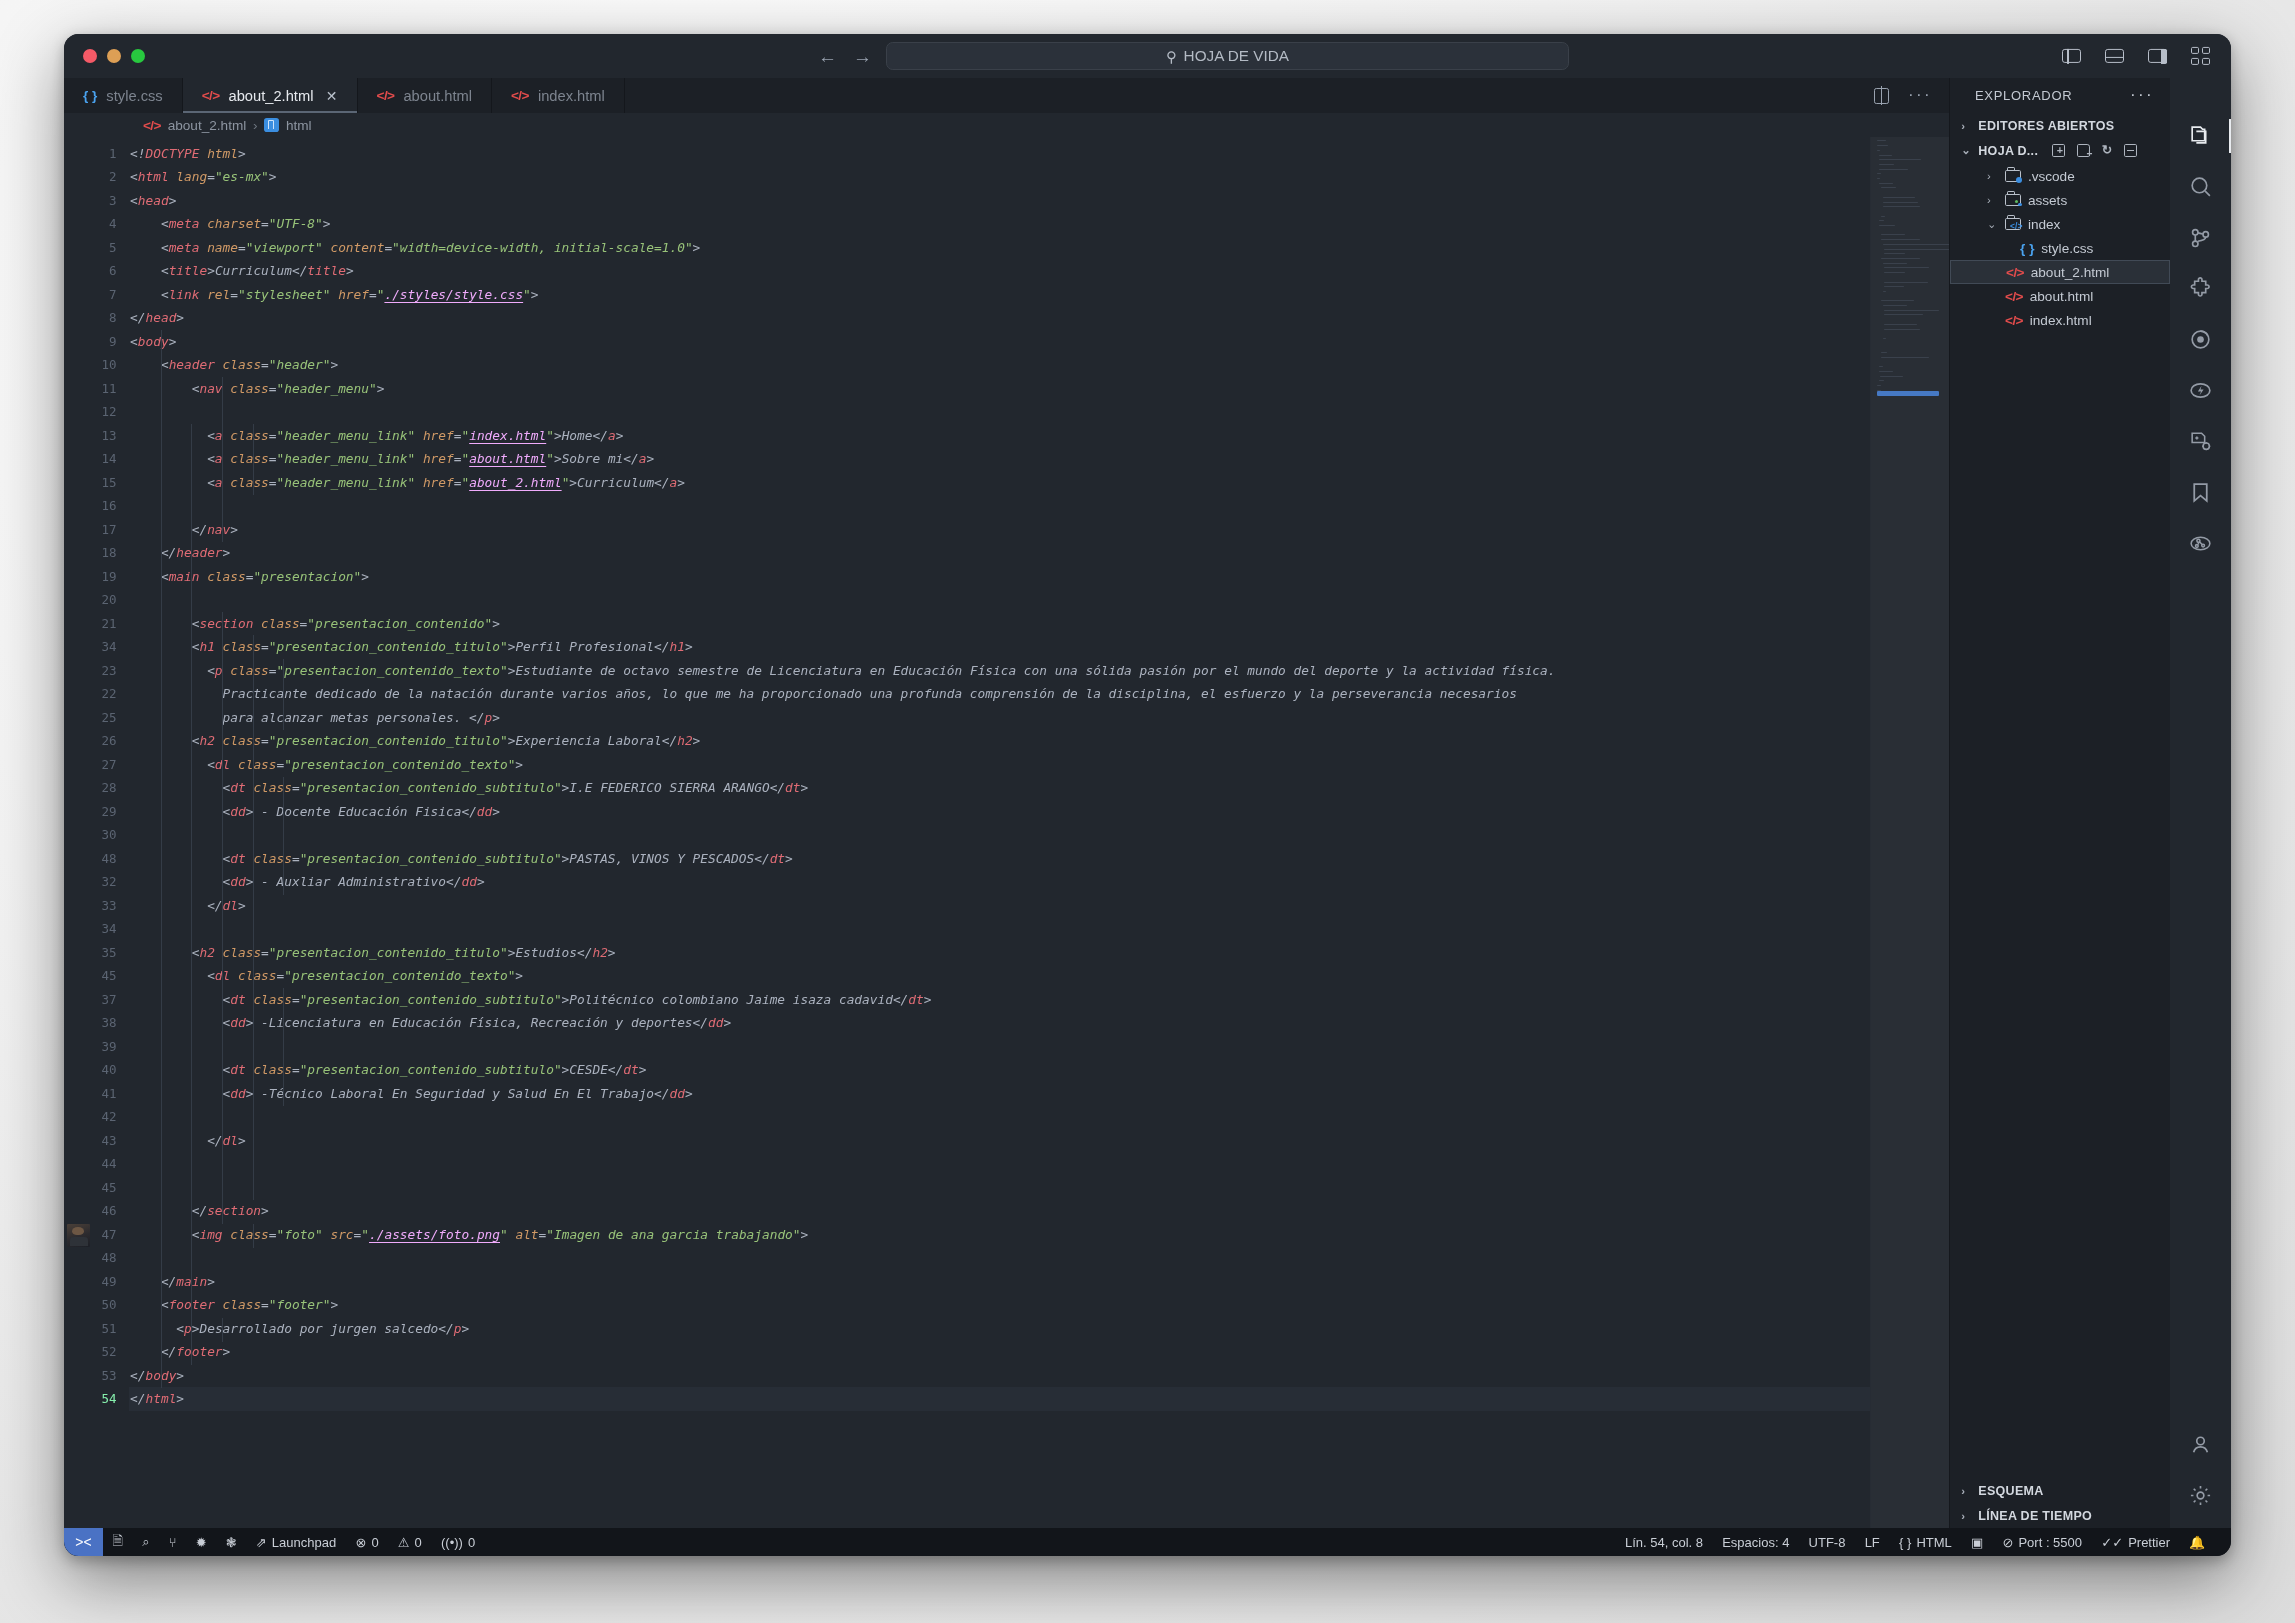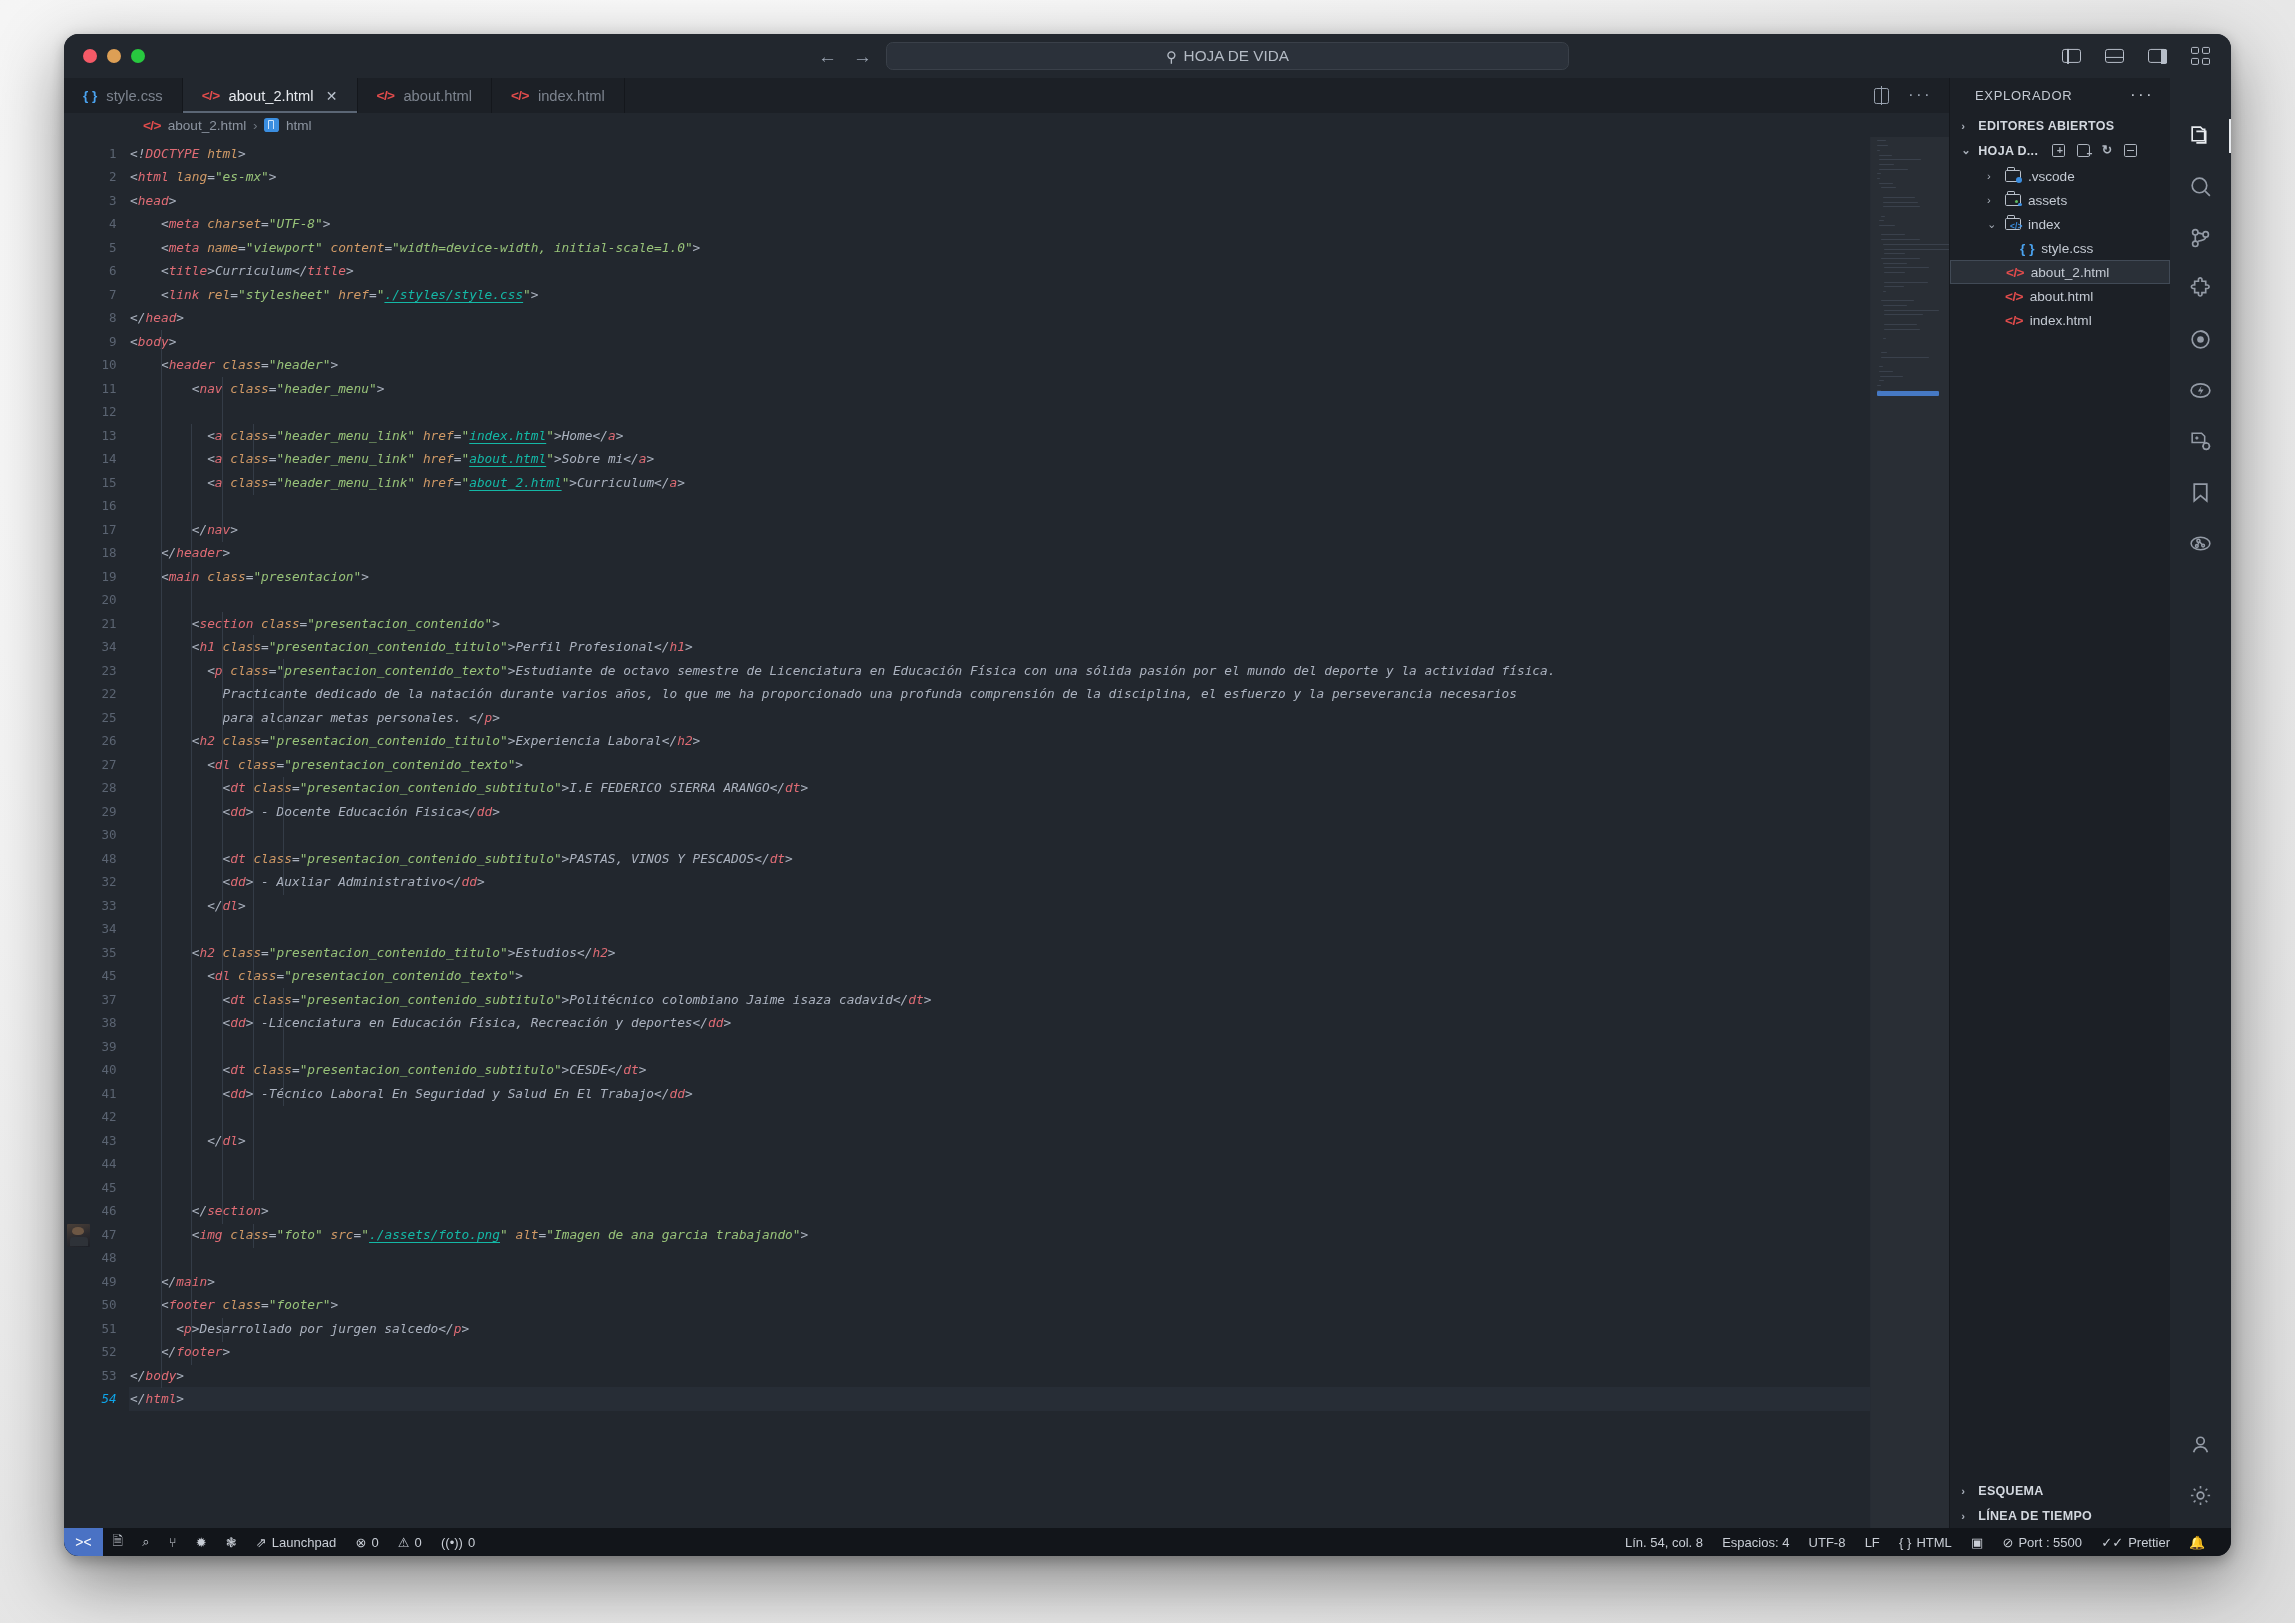--- a/index.html
+++ b/index.html
@@ -122,21 +122,21 @@
     flex: 0 0 65px;
     padding-top: 4.5px;
     text-align: right;
     font-family: "DejaVu Sans Mono", monospace;
     font-size: 12.5px; line-height: 23.5px;
     color: #5b6472;
     user-select: none;
     position: relative;
   }
   #gutter .ln { padding-right: 12.5px; }
-  #gutter .ln.cur { color:#0ea5e9;font-style:italic; }
+  #gutter .ln.cur { color:#86efac; }
   #gutter .thumb {
     position:absolute; left: 3.4px; width: 23px; height: 23px;
     background: linear-gradient(160deg,#4b4038 0%,#2b2a2e 55%,#1c1f26 100%);
     border-radius: 1.1px;
   }
   #gutter .thumb::before {
     content:''; position:absolute; left:5.1px; top:2.8px; width:11.3px; height:8.5px;
     background:#6d5744; border-radius:50% 50% 45% 45%;
   }
   #gutter .thumb::after {
@@ -154,21 +154,21 @@
     overflow: hidden;
     position: relative;
   }
   #code .line { position: relative; padding-left: 1.1px; font-style: italic; }
   #code .line.cur { background: #272d36; }
 
   
   .t-tag   { color:#e06c75; }
   .t-attr  { color:#d19a66; }
   .t-str   { color:#98c379; }
-  .t-strl  { color:#14b8a6; text-decoration: underline; text-underline-offset: 2.8px; }
+  .t-strl  { color:#f0abfc; text-decoration: underline; text-underline-offset: 2.8px; }
   .t-txt   { color:#abb2bf; }
   .t-punct { color:#abb2bf; }
   .t-doctype { color:#e06c75; }
 
   
   .ind { position:absolute; top:0; bottom:0; width:0.6px; background:#343c47; }
 
   
   #minimap {
     flex: 0 0 79px;

